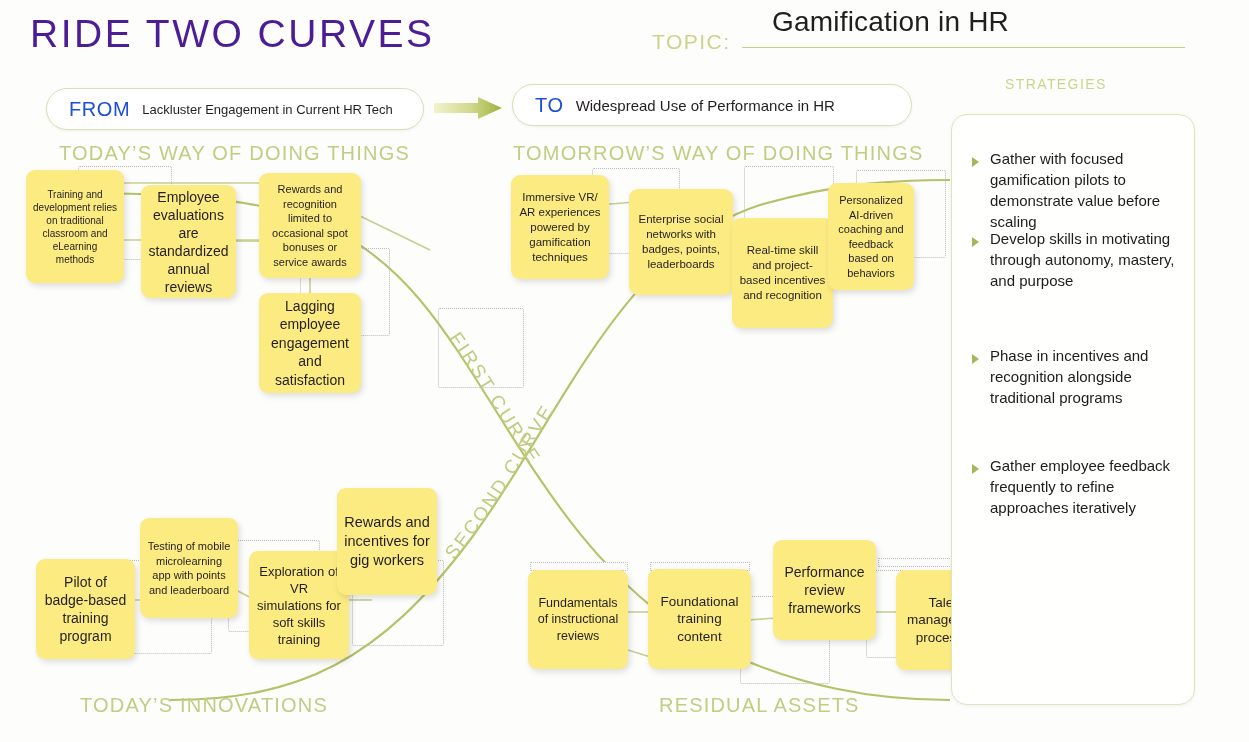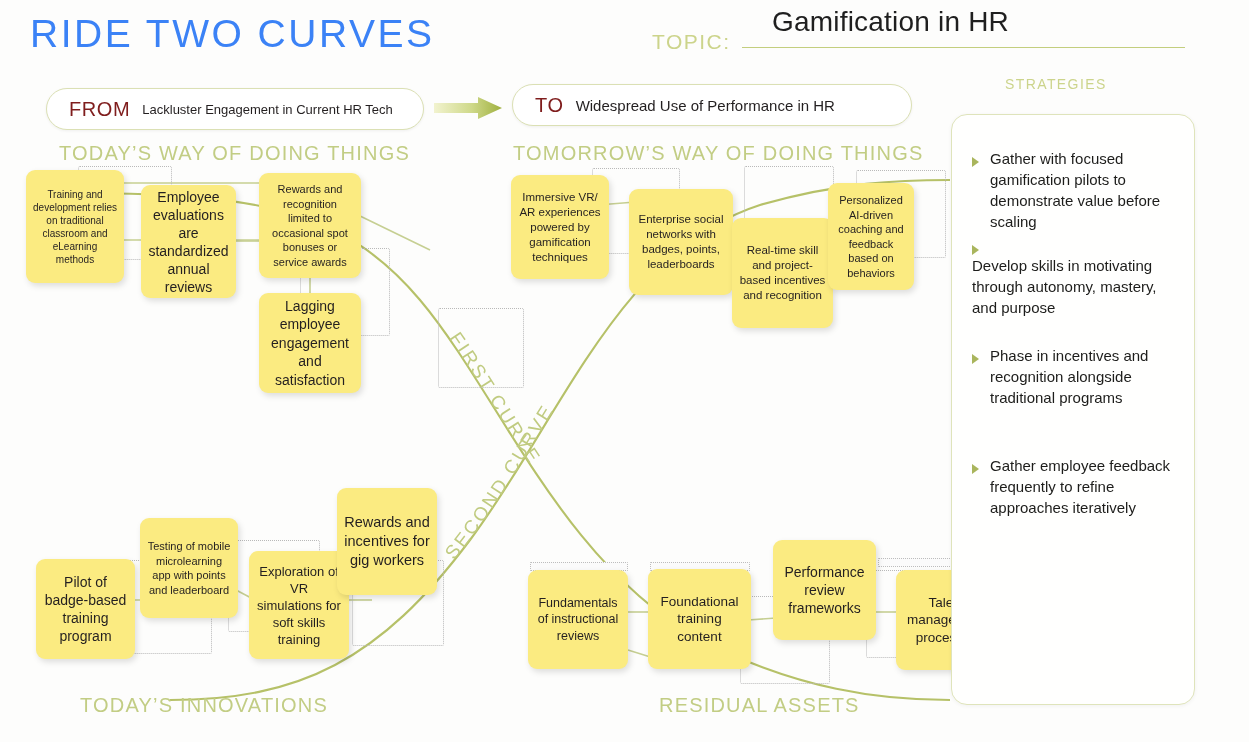--- a/index.html
+++ b/index.html
@@ -10,21 +10,21 @@
     overflow:hidden;
     position:relative;
   }
   #canvas{position:absolute;inset:0;width:1249px;height:742px;background:#fdfdfc;}
   #curves{position:absolute;left:0;top:0;width:1249px;height:742px;pointer-events:none;}
 
   
   .board-title{
     position:absolute;left:30px;top:12px;
     font-size:39px;letter-spacing:2.5px;
-    color:#3b82f6;font-weight:400;
+    color:#4c1d95;font-weight:400;
   }
   .topic-label{
     position:absolute;left:652px;top:30px;
     font-size:21px;letter-spacing:1.5px;color:#ccd48b;
   }
   .topic-value{
     position:absolute;left:772px;top:6px;
     font-size:28px;color:#1f1f1f;letter-spacing:.2px;
   }
   .topic-rule{
@@ -33,21 +33,21 @@
   }
 
   
   .pill{
     position:absolute;height:40px;
     border:1.6px solid #dbe0b4;border-radius:22px;
     background:#ffffff;display:flex;align-items:center;
     box-shadow:0 1px 3px rgba(0,0,0,.06);
   }
   .pill .tag{
-    font-size:20px;color:#7f1d1d;letter-spacing:.6px;
+    font-size:20px;color:#1d4ed8;letter-spacing:.6px;
     padding:0 12px 0 22px;font-weight:400;
   }
   .pill .txt{font-size:13px;color:#231f20;}
   #from-pill{left:46px;top:88px;width:376px;}
   #to-pill{left:512px;top:84px;width:398px;}
   #to-pill .txt{font-size:15px;}
 
   .arrow-wrap{position:absolute;left:434px;top:97px;width:70px;height:22px;}
 
   
@@ -252,21 +252,21 @@
         <span style="font-size: 13.5px; line-height: 17.5px;">Talent management processes</span>
       </div>
     </div>
 
   <div id="strategies-title">STRATEGIES</div>
   <div id="strategies-panel">
       <div class="strategy-row" style="top: 33px;">
         <div class="bullet" style="border-left-color: rgb(154, 168, 63);"></div>
         <div class="strategy-text">Gather with focused gamification pilots to demonstrate value before scaling</div>
       </div>
-      <div class="strategy-row" style="top: 121px; flex-direction: column;">
+      <div class="strategy-row" style="top: 113px;">
         <div class="bullet" style="border-left-color: rgb(154, 168, 63);"></div>
         <div class="strategy-text">Develop skills in motivating through autonomy, mastery, and purpose</div>
       </div>
       <div class="strategy-row" style="top: 230px;">
         <div class="bullet" style="border-left-color: rgb(154, 168, 63);"></div>
         <div class="strategy-text">Phase in incentives and recognition alongside traditional programs</div>
       </div>
       <div class="strategy-row" style="top: 340px;">
         <div class="bullet" style="border-left-color: rgb(154, 168, 63);"></div>
         <div class="strategy-text">Gather employee feedback frequently to refine approaches iteratively</div>

